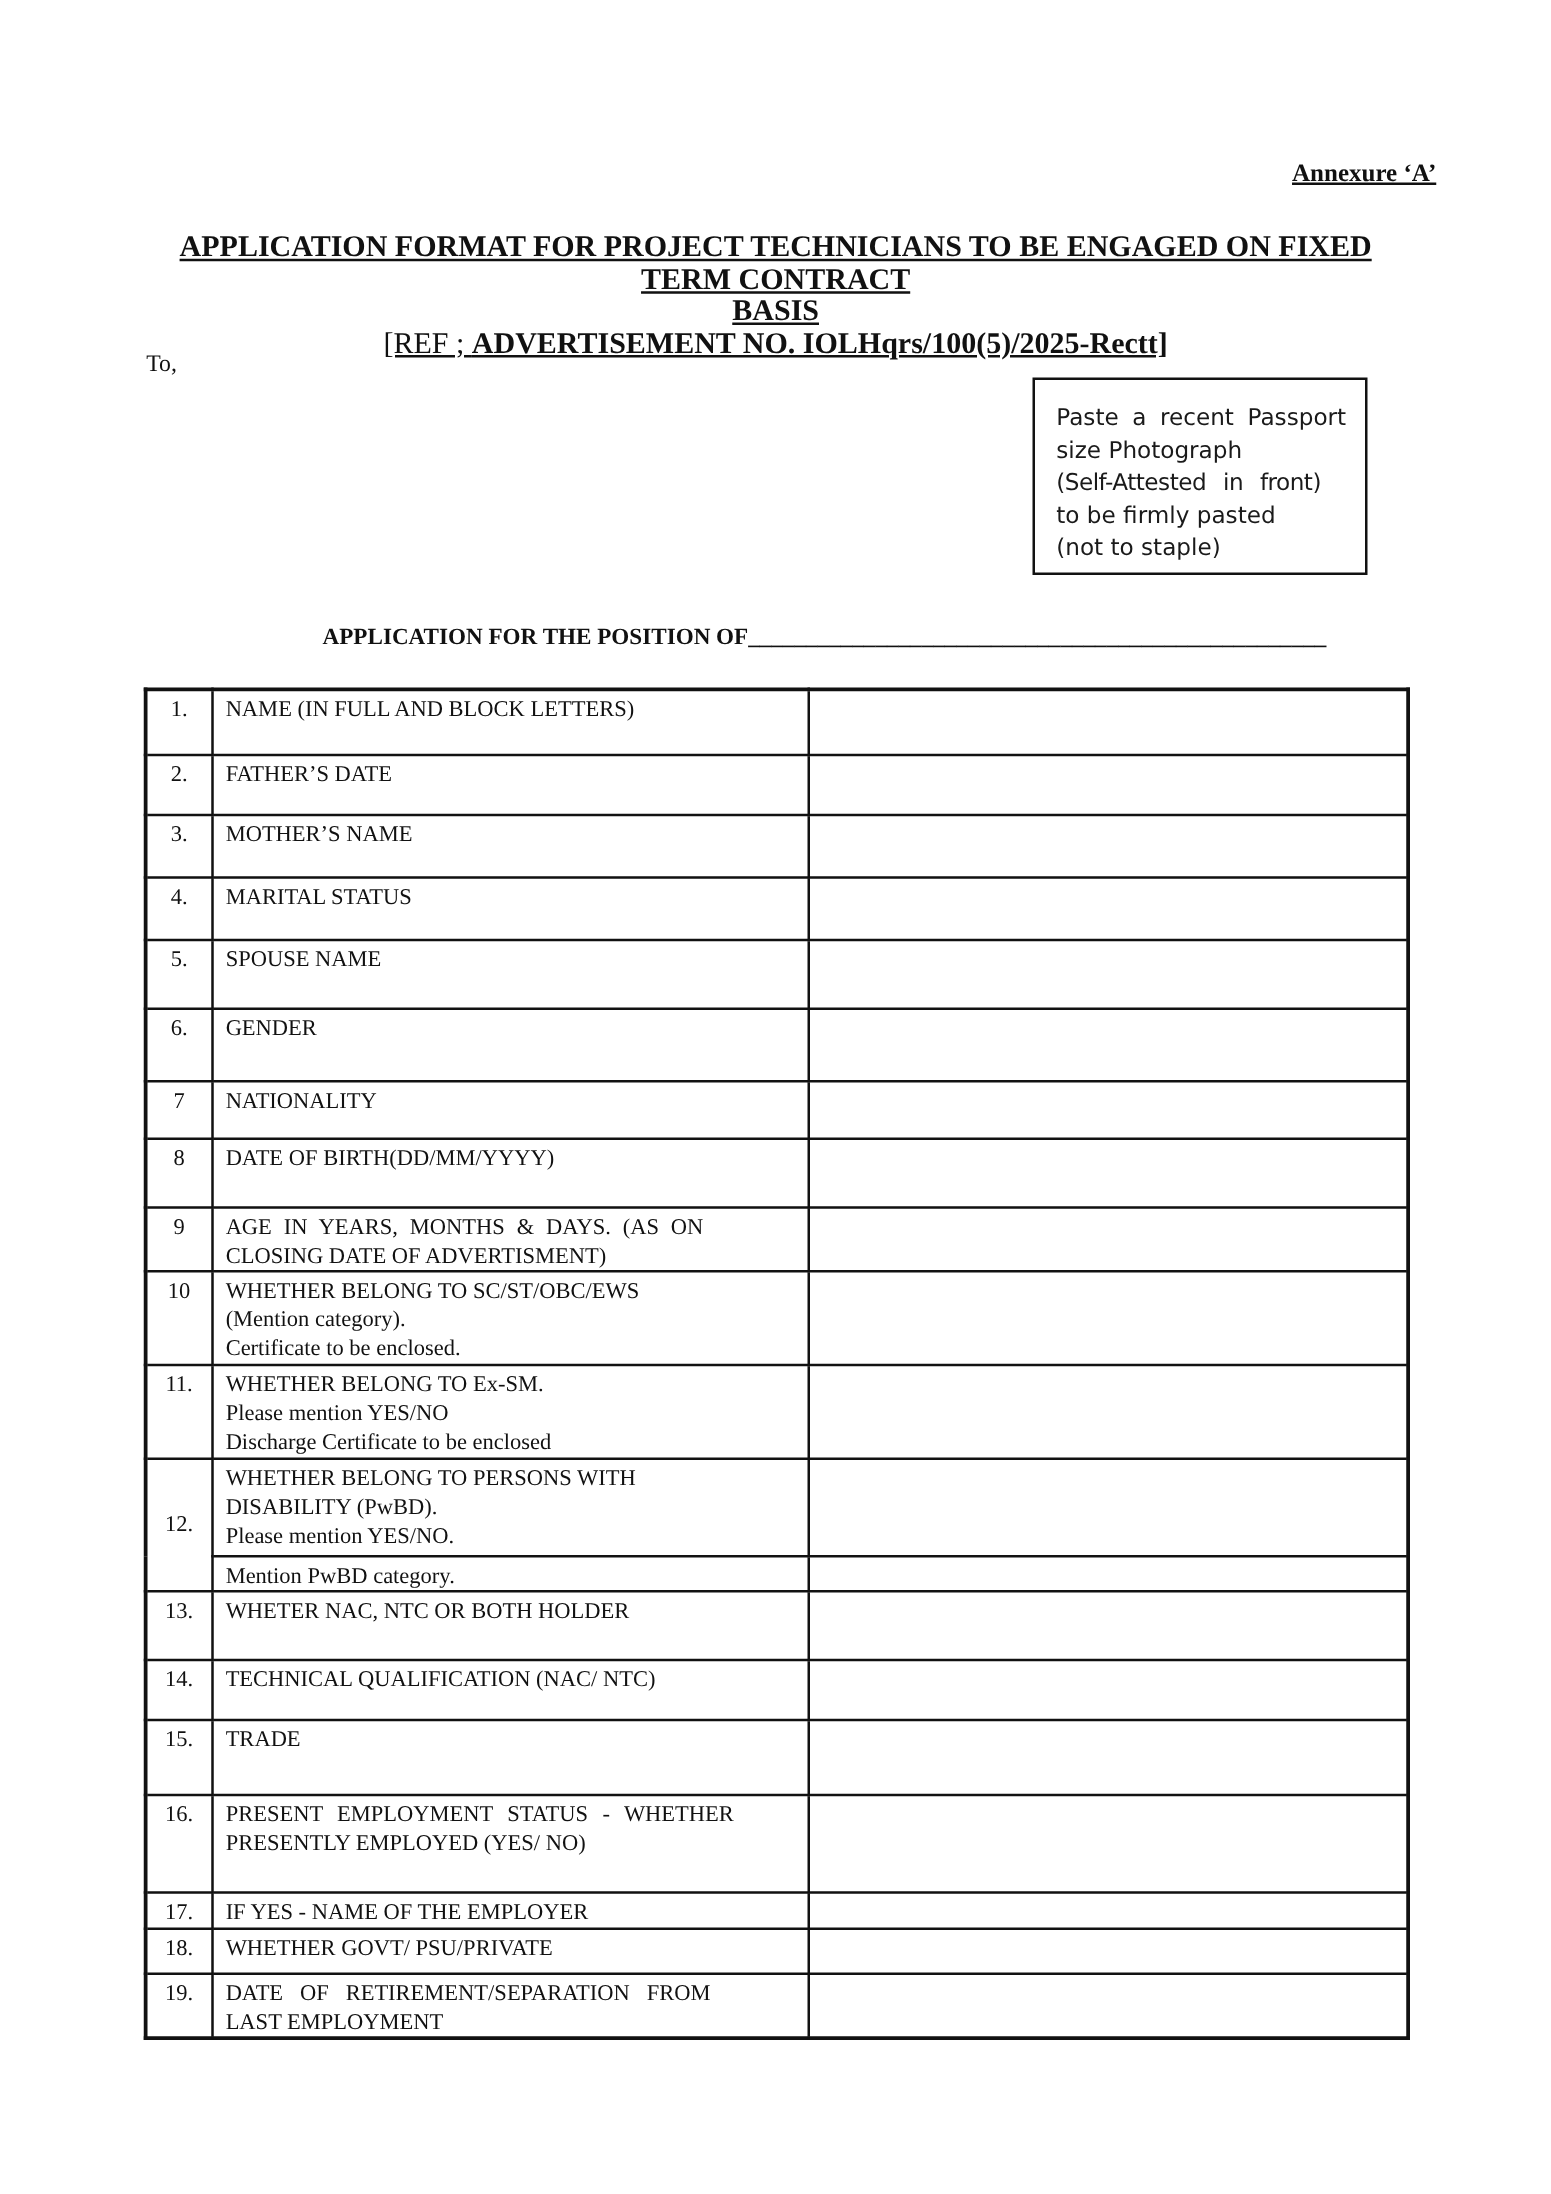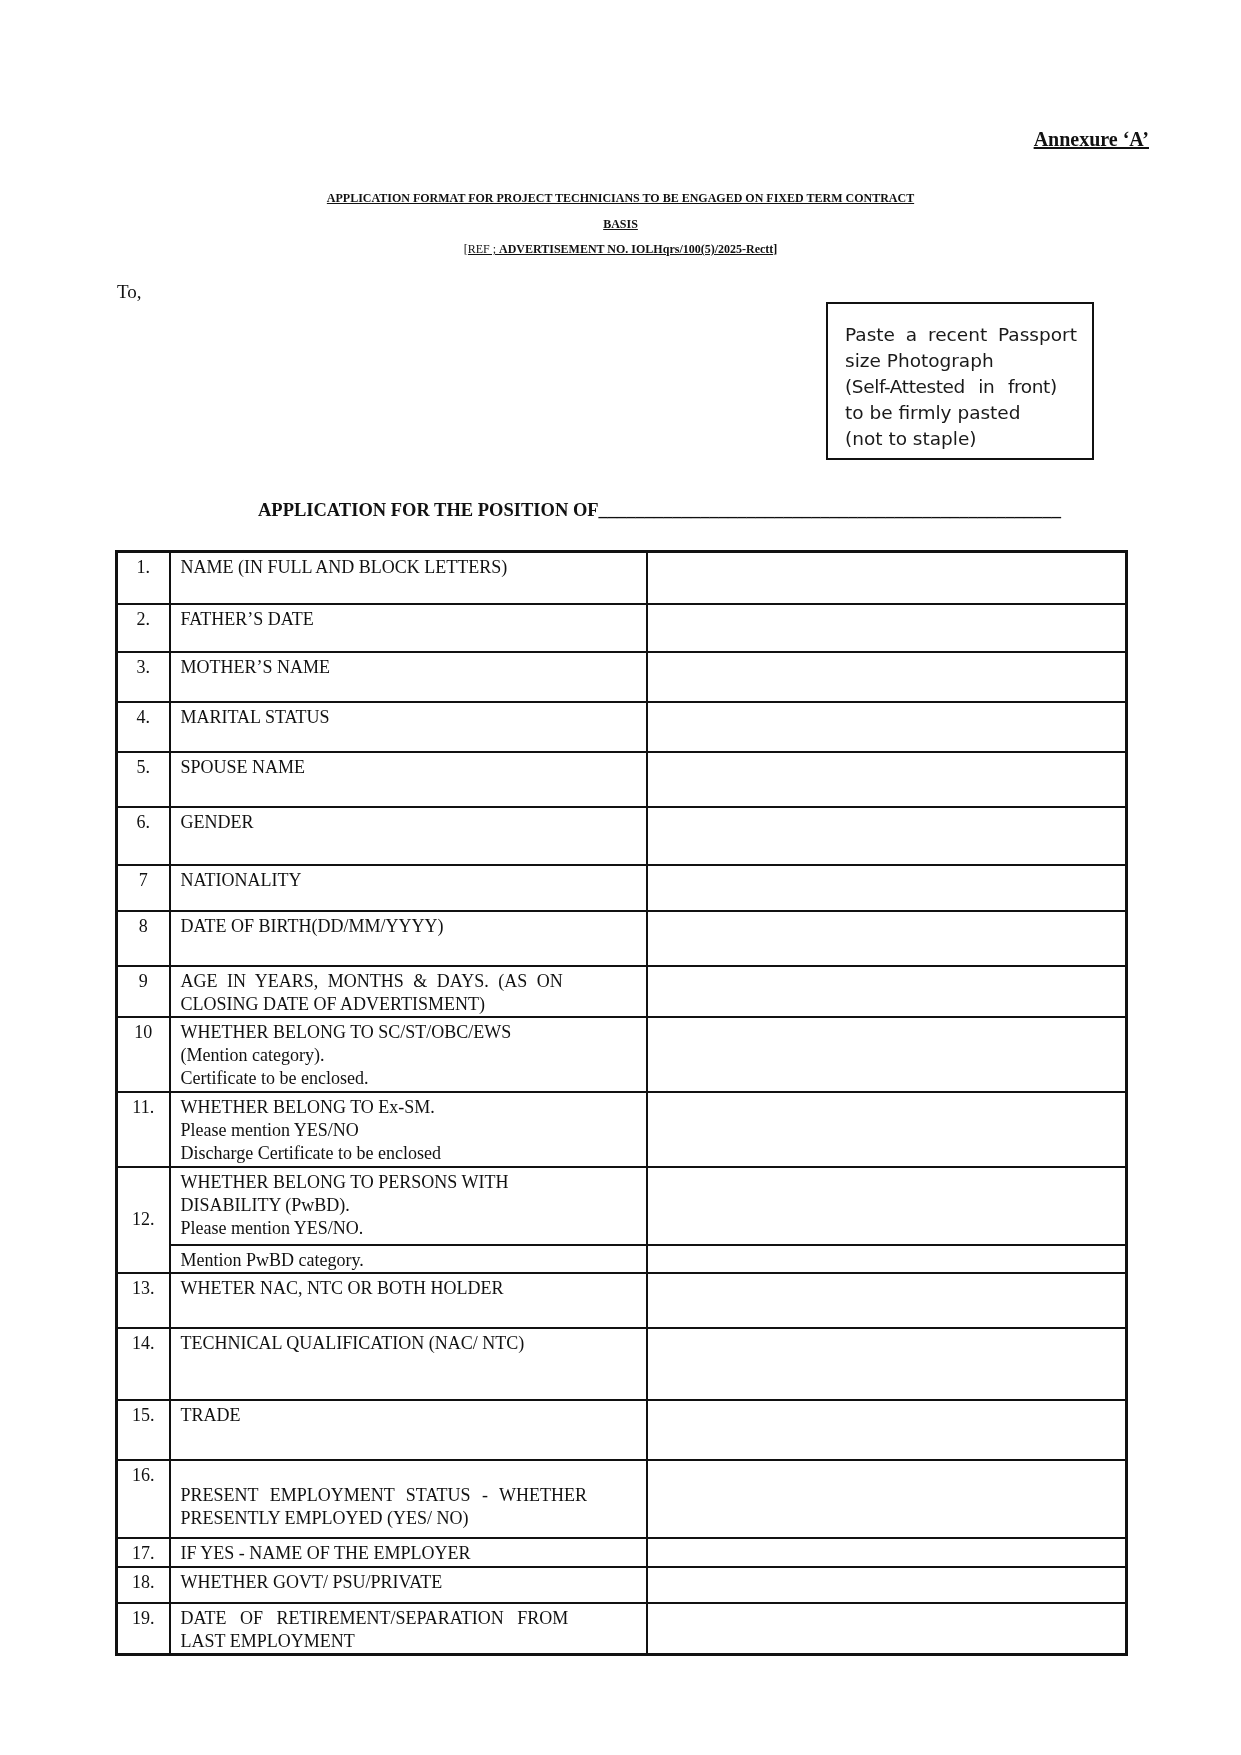--- a/index.html
+++ b/index.html
@@ -11,21 +11,21 @@
     color:#111;
     overflow:hidden;
   }
   
   #annexure{
     position:absolute;top:128px;right:92px;
     font-size:20px;font-weight:bold;text-decoration:underline;
   }
   #title-block{
     position:absolute;left:116px;top:186px;width:1009px;
-    text-align:center;font-size:12px;line-height:25.5px;
+    text-align:center;font-size:24px;line-height:25.5px;
   }
   #title-block .u{text-decoration:underline;}
   .bold{font-weight:bold;}
   
   #to-line{position:absolute;left:117px;top:281px;font-size:19px;}
   #address-block{position:absolute;left:117px;top:340px;font-size:19.5px;line-height:27px;}
   
   #photo-box{
     position:absolute;left:826px;top:302px;width:268px;height:158px;
     box-sizing:border-box;border:2px solid #111;
@@ -68,29 +68,29 @@
   #app-table tr:nth-child(5){height:55px;}
   #app-table tr:nth-child(6){height:58px;}
   #app-table tr:nth-child(7){height:46px;}
   #app-table tr:nth-child(8){height:55px;}
   #app-table tr:nth-child(9){height:50px;}
   #app-table tr:nth-child(10){height:75px;}
   #app-table tr:nth-child(11){height:75px;}
   #app-table tr:nth-child(12){height:78px;}
   #app-table tr:nth-child(13){height:27px;}
   #app-table tr:nth-child(14){height:55px;}
-  #app-table tr:nth-child(15){height:72px;}
+  #app-table tr:nth-child(15){height:48px;}
   #app-table tr:nth-child(16){height:60px;}
   #app-table tr:nth-child(17){height:78px;}
   #app-table tr:nth-child(18){height:29px;}
   #app-table tr:nth-child(19){height:36px;}
   #app-table tr:nth-child(20){height:50px;}
   
   #app-table tr:nth-child(9)  .lbl-line:nth-child(1){word-spacing:5px;}
-  #app-table tr:nth-child(17) .lbl-line:nth-child(1){word-spacing:7px;margin-top:20px;}
+  #app-table tr:nth-child(17) .lbl-line:nth-child(1){word-spacing:7px;}
   #app-table tr:nth-child(20) .lbl-line:nth-child(1){word-spacing:9px;}
 </style>
 </head>
 <body>
 
 <div id="page">
 
   <div id="annexure">Annexure ‘A’</div>
 
   <div id="title-block">

